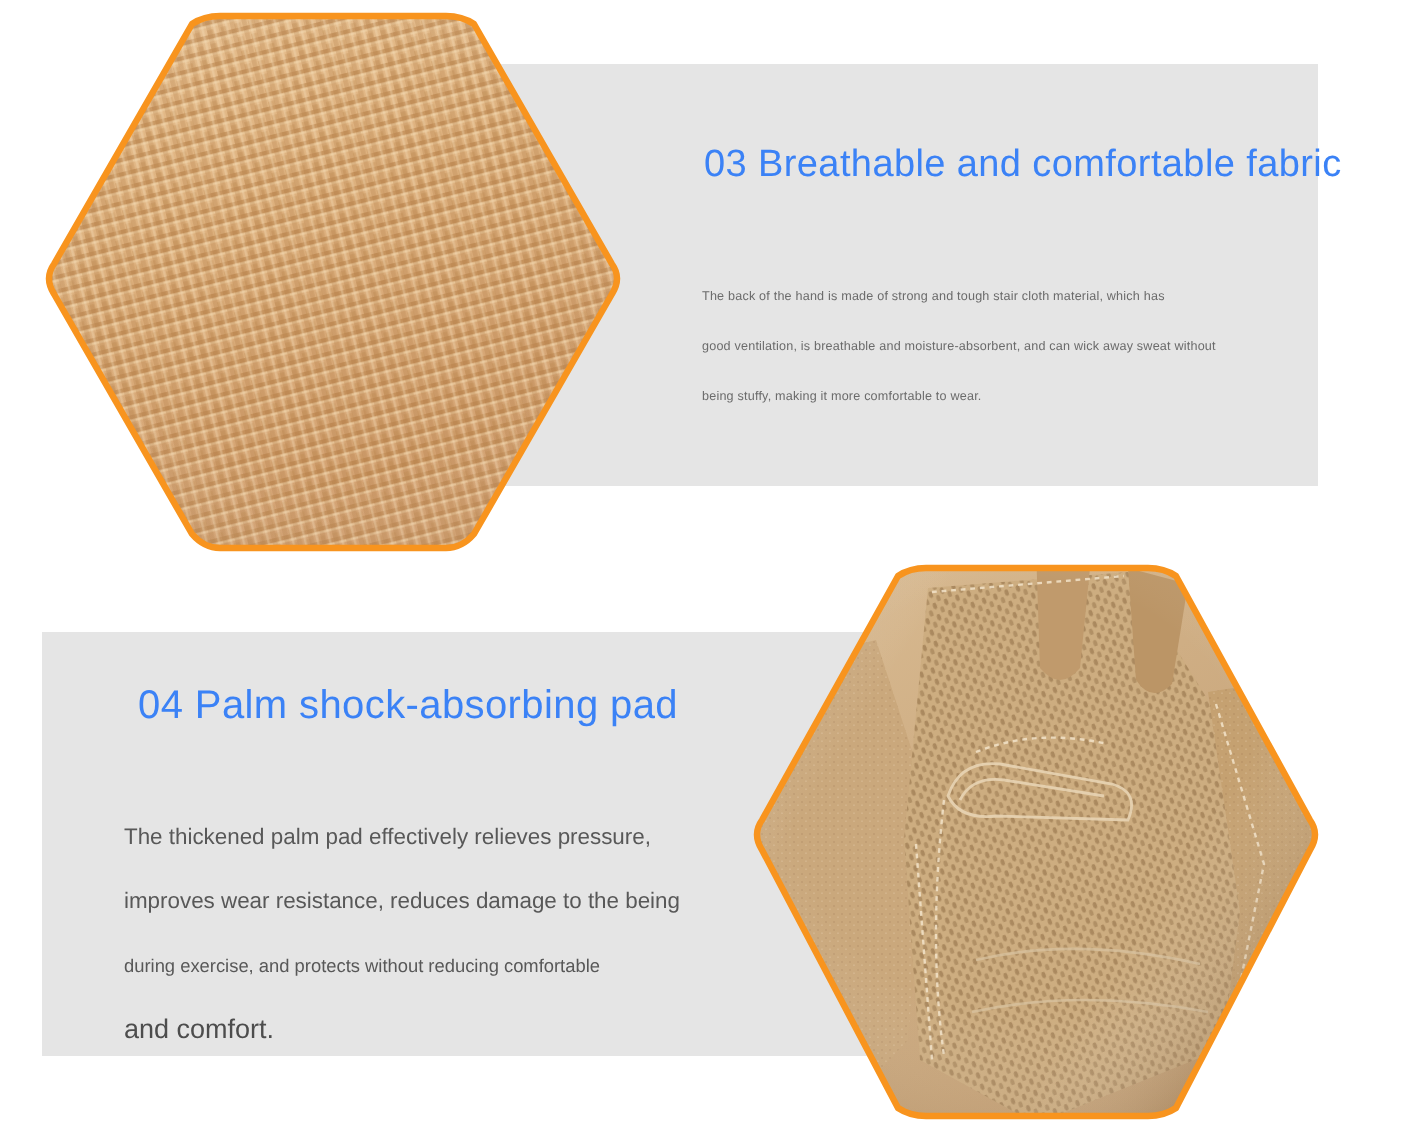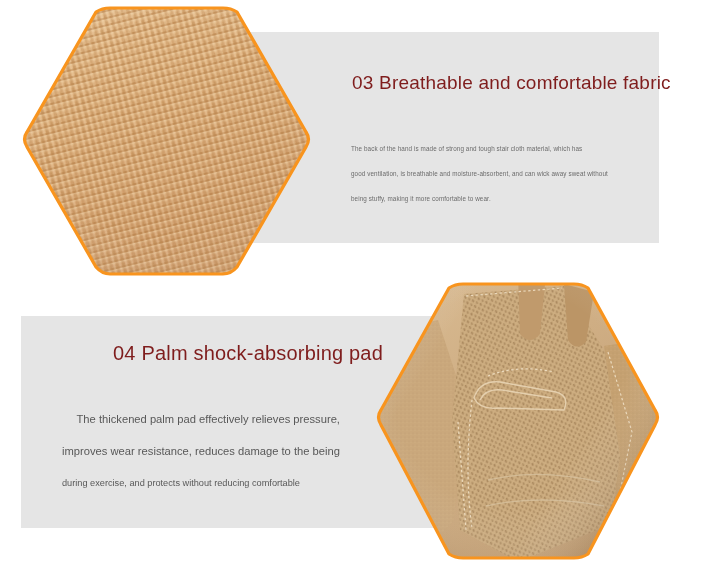--- a/index.html
+++ b/index.html
@@ -41,21 +41,21 @@
   .hex svg {
     display: block;
     width: 100%;
     height: 100%;
     overflow: visible;
   }
 
   
   .feature-heading {
     position: absolute;
-    color: #7f1d1d;
+    color: #3b82f6;
     font-weight: 400;
     white-space: nowrap;
     letter-spacing: 0.2px;
   }
   .feature-body {
     position: absolute;
     color: #5a5a5a;
   }
   .feature-body .line {
     white-space: nowrap;
@@ -74,39 +74,37 @@
     line-height: 25px;
     color: #6b6b6b;
     letter-spacing: 0.1px;
   }
 
   
   #sec04-heading {
     left: 69px;
     top: 342px;
     font-size: 20px;
-    margin-left: 44px;
   }
   #sec04-body {
     left: 62px;
     top: 403px;
     font-size: 10.5px;
     line-height: 32px;
     color: #585858;
   }
   #sec04-body .line.lg {
     font-size: 13.5px;
     color: #4d4d4d;
   }
   #sec04-body .line.sm {
     font-size: 9.2px;
   }
   #sec04-body .line.md {
     font-size: 11.2px;
-    text-align: right;
   }
 </style>
 </head>
 <body>
 
 <div class="page">
 
   <div class="gray-panel" id="panel-03" style="left:122px; top:32px; width:537px; height:211px;"></div>
 
   <div class="hex-wrap" id="hex-03" style="left:14px; top:4px; width:305px; height:278px;">
@@ -293,15 +291,16 @@
       </svg>
     </div>
   </div>
 
   <div class="feature-heading" id="sec04-heading">04 Palm shock-absorbing pad</div>
 
   <div class="feature-body" id="sec04-body">
     <div class="line md">The thickened palm pad effectively relieves pressure,</div>
     <div class="line md">improves wear resistance, reduces damage to the being</div>
     <div class="line sm">during exercise, and protects without reducing comfortable</div>
+    <div class="line lg">and comfort.</div>
   </div>
 
 </div>
 
 </body></html>

